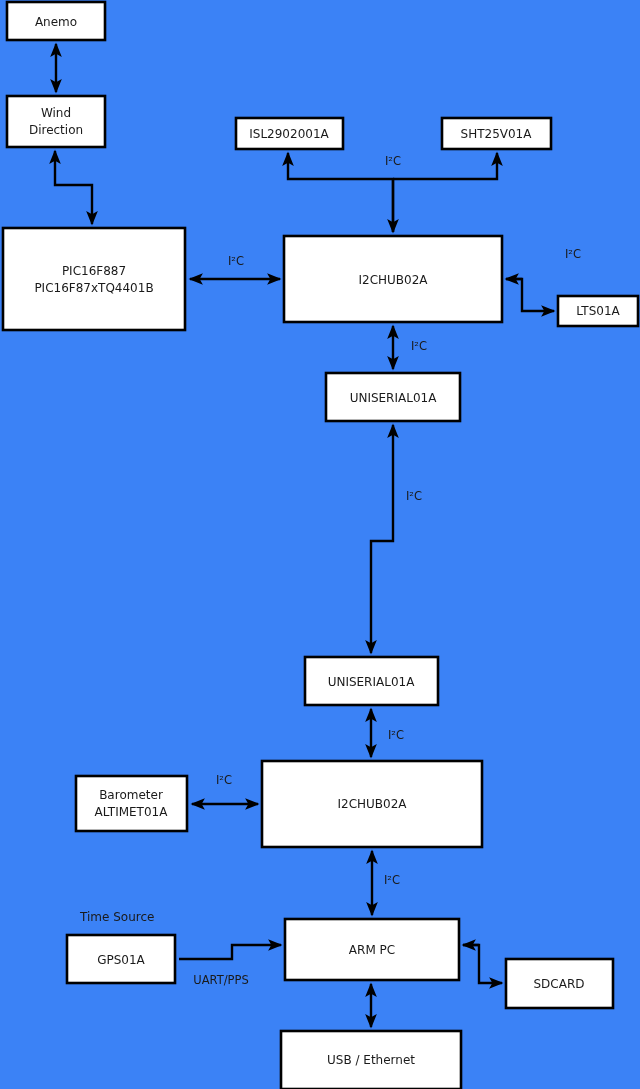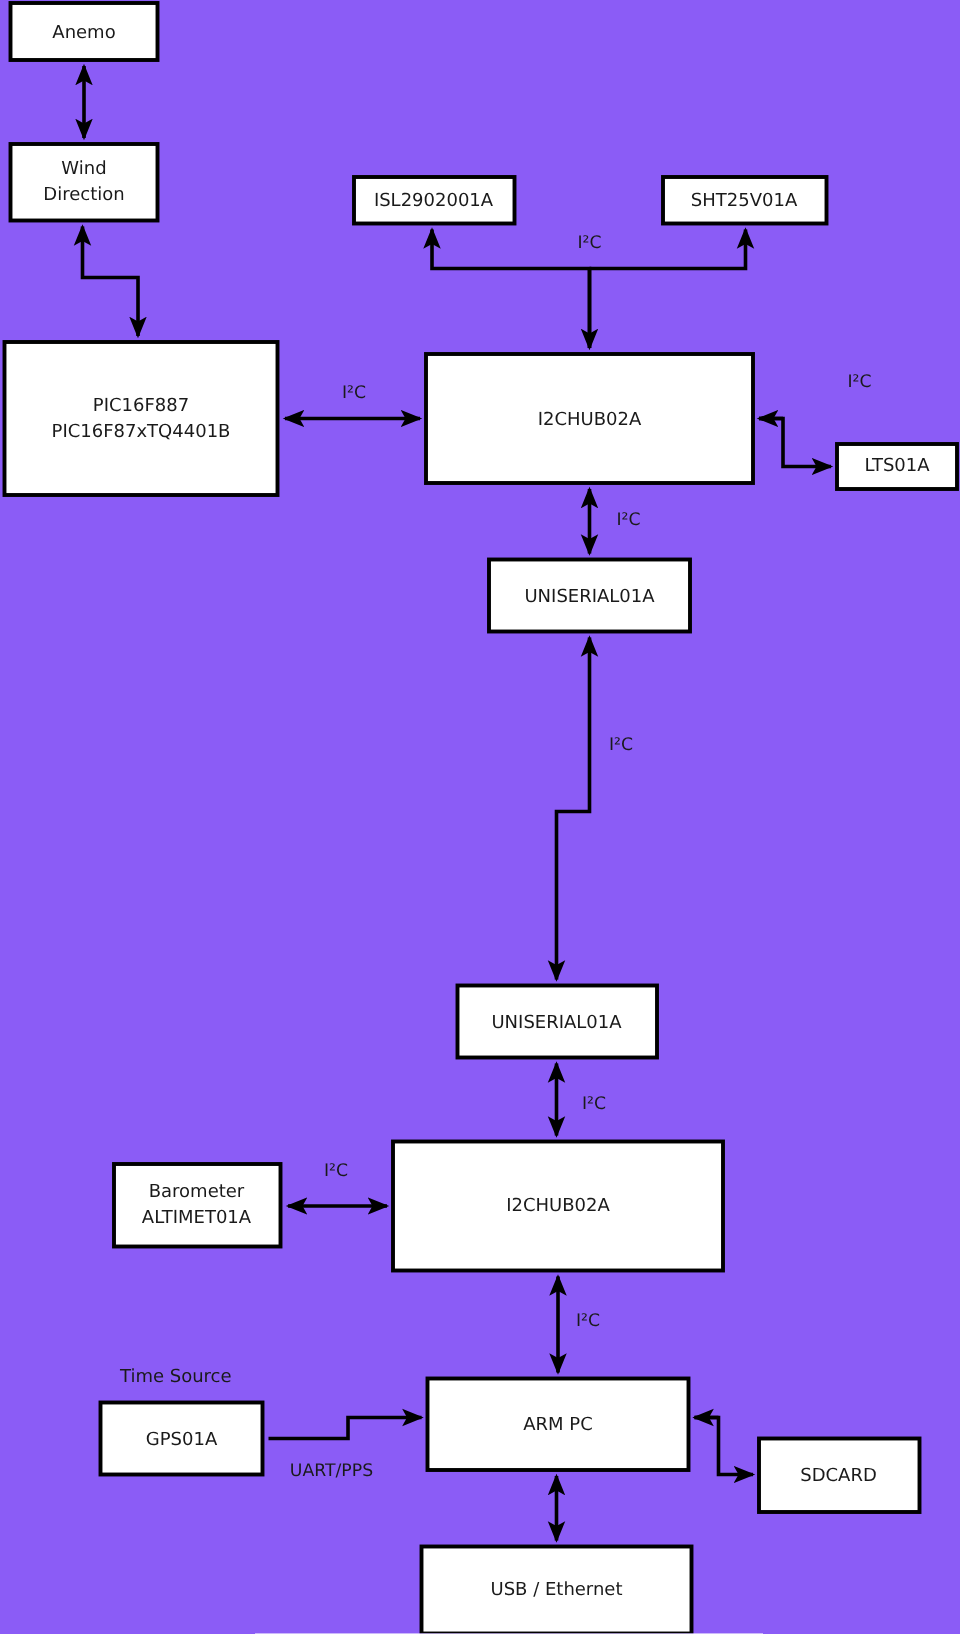--- a/index.html
+++ b/index.html
@@ -1,21 +1,21 @@
 <!DOCTYPE html>
 <html><head>
 <meta charset="utf-8">
 <style>
   html,body{margin:0;padding:0;background:#ffffff;}
   body{
     width:640px;height:1089px;
     font-family:"DejaVu Sans","Liberation Sans",sans-serif;
     overflow:hidden;
   }
-  #diagram-root{position:relative;width:640px;height:1089px;background:#8b5cf6;}
+  #diagram-root{position:relative;width:640px;height:1089px;background:#3b82f6;}
   svg#diagram{display:block;width:640px;height:1089px;}
   .node-box{fill:#ffffff;stroke:#000000;stroke-width:2.6;}
   .node-label{
     font-family:"DejaVu Sans","Liberation Sans",sans-serif;
     font-size:12px;fill:#1a1a1a;text-anchor:middle;
     dominant-baseline:middle;
   }
   .edge-label{
     font-family:"DejaVu Sans","Liberation Sans",sans-serif;
     font-size:11.5px;fill:#1a1a1a;text-anchor:middle;

